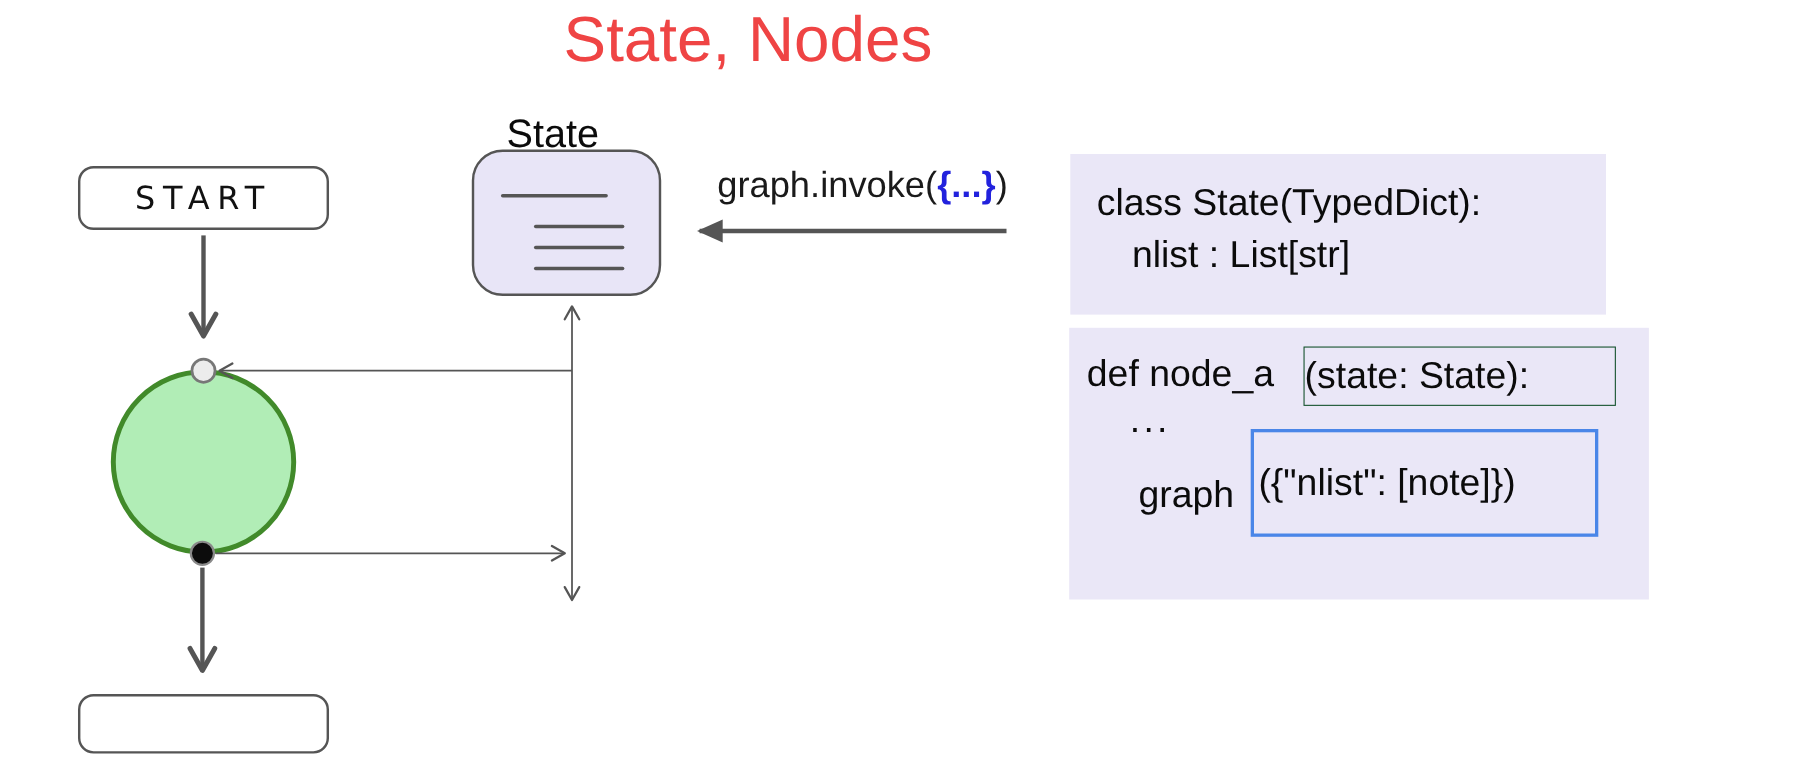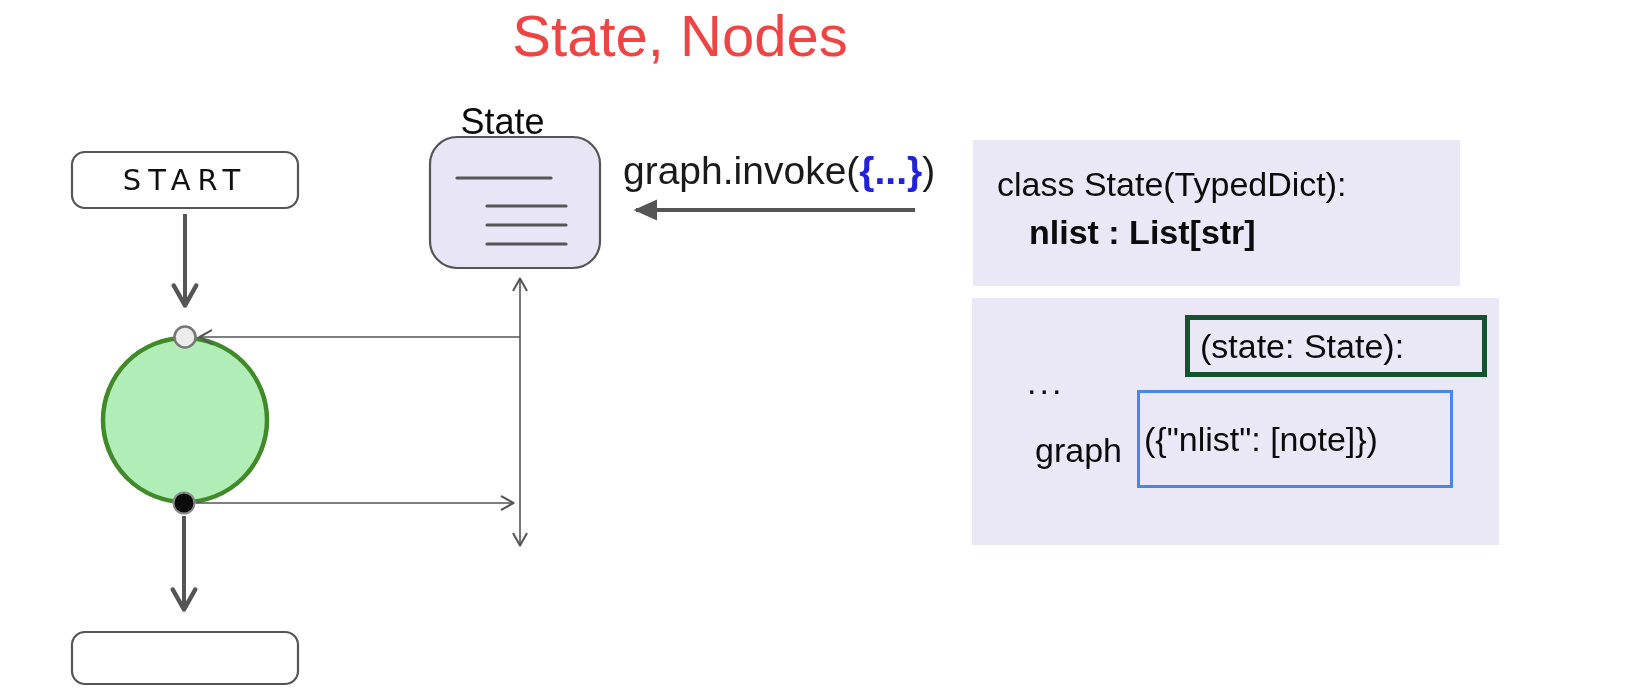--- a/index.html
+++ b/index.html
@@ -38,47 +38,46 @@
   .state-label {
     position: absolute;
     left: 430px; top: 101px; width: 145px;
     text-align: center;
     font-size: 36px;
     color: #0b0b0b;
   }
 
   .invoke-label {
     position: absolute;
-    left: 623px; top: 149px;
-    font-size: 39px;
+    left: 652px; top: 149px;
+    font-size: 33px;
     color: #1a1a1a;
     white-space: nowrap;
   }
   .invoke-label .braces { color: #2222dd; font-weight: bold; }
 
   .code-block {
     position: absolute;
     background: #eae7f7;
     color: #0b0b0b;
     font-size: 34px;
     line-height: 48px;
   }
   .block-state { left: 973px; top: 140px; width: 479px; height: 138px; padding: 4px; }
   .block-state .cb-inner { padding: 16px 0 0 20px; }
-  .block-state .indent { margin-left: 32px; font-weight: bold; }
+  .block-state .indent { margin-left: 32px; }
 
   .block-node { left: 972px; top: 298px; width: 527px; height: 247px; }
   .block-node .piece { position: absolute; white-space: nowrap; }
   .def-prefix { left: 16px; top: 18px; }
   .sig-box {
     position: absolute;
     left: 213px; top: 17px; width: 282px; height: 52px;
-    border: 5px solid #14532d;
+    border: 1px solid #14532d;
     display: flex; align-items: center;
-    padding-left: 10px;
     white-space: nowrap;
   }
   .ellipsis { left: 55px; top: 60px; letter-spacing: 3px; }
   .return-kw { left: 63px; top: 128px; }
   .ret-box {
     position: absolute;
     left: 165px; top: 92px; width: 306px; height: 92px;
     border: 3px solid #4a86e8;
     display: flex; align-items: center;
     padding-left: 4px;
@@ -144,20 +143,21 @@
   <div class="invoke-label"><span>graph.invoke(</span><span class="braces">{...}</span><span>)</span></div>
 
   <div class="code-block block-state">
     <div class="cb-inner">
       <div>class State(TypedDict):</div>
       <div class="indent">nlist : List[str]</div>
     </div>
   </div>
 
   <div class="code-block block-node">
+    <div class="piece def-prefix">def node_a</div>
     <div class="sig-box">
         <span>(state: State):</span>
       </div>
     <div class="piece ellipsis">...</div>
     <div class="piece return-kw">graph</div>
     <div class="ret-box">
         <span>({"nlist": [note]})</span>
       </div>
   </div>
 

